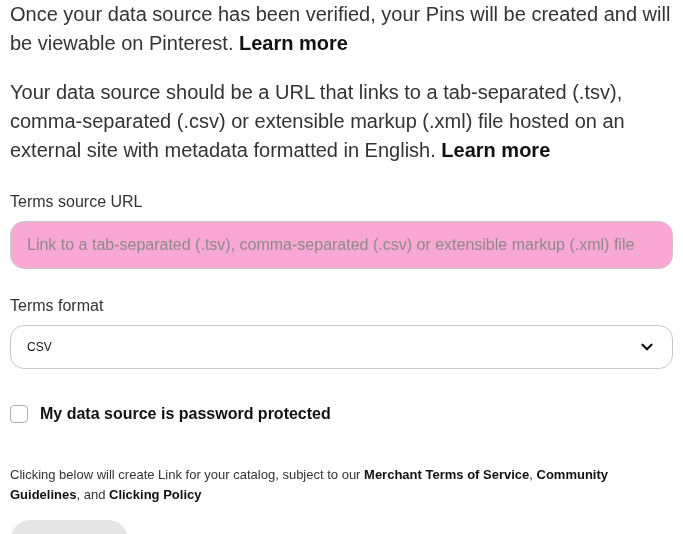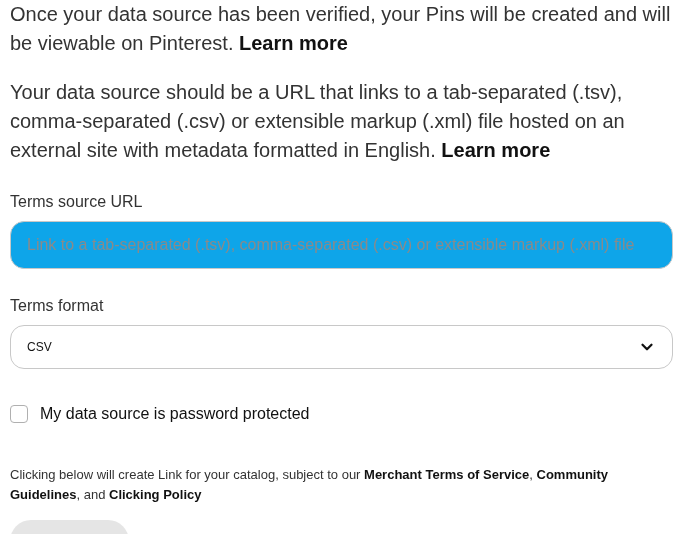--- a/index.html
+++ b/index.html
@@ -33,21 +33,21 @@
     }
     .text-input {
       width: 100%;
       height: 48px;
       border: 1px solid #c8c8c8;
       border-radius: 14px;
       padding: 0 16px;
       font-size: 16px;
       color: #333;
       outline: none;
-      background: #0ea5e9;
+      background: #f9a8d4;
     }
     .text-input::placeholder {
       color: #8a8a8a;
     }
     .select-wrapper {
       position: relative;
       width: 100%;
     }
     .select-box {
       width: 100%;
@@ -80,21 +80,21 @@
       width: 18px;
       height: 18px;
       border: 1px solid #b0b0b0;
       border-radius: 4px;
       background: #fff;
       cursor: pointer;
       flex-shrink: 0;
     }
     .checkbox-label {
       font-size: 16px;
-      font-weight: 400;
+      font-weight: 700;
       color: #111;
       cursor: pointer;
     }
     .legal {
       font-size: 13px;
       color: #333;
       line-height: 1.5;
       margin-top: 42px;
     }
     .legal strong {

